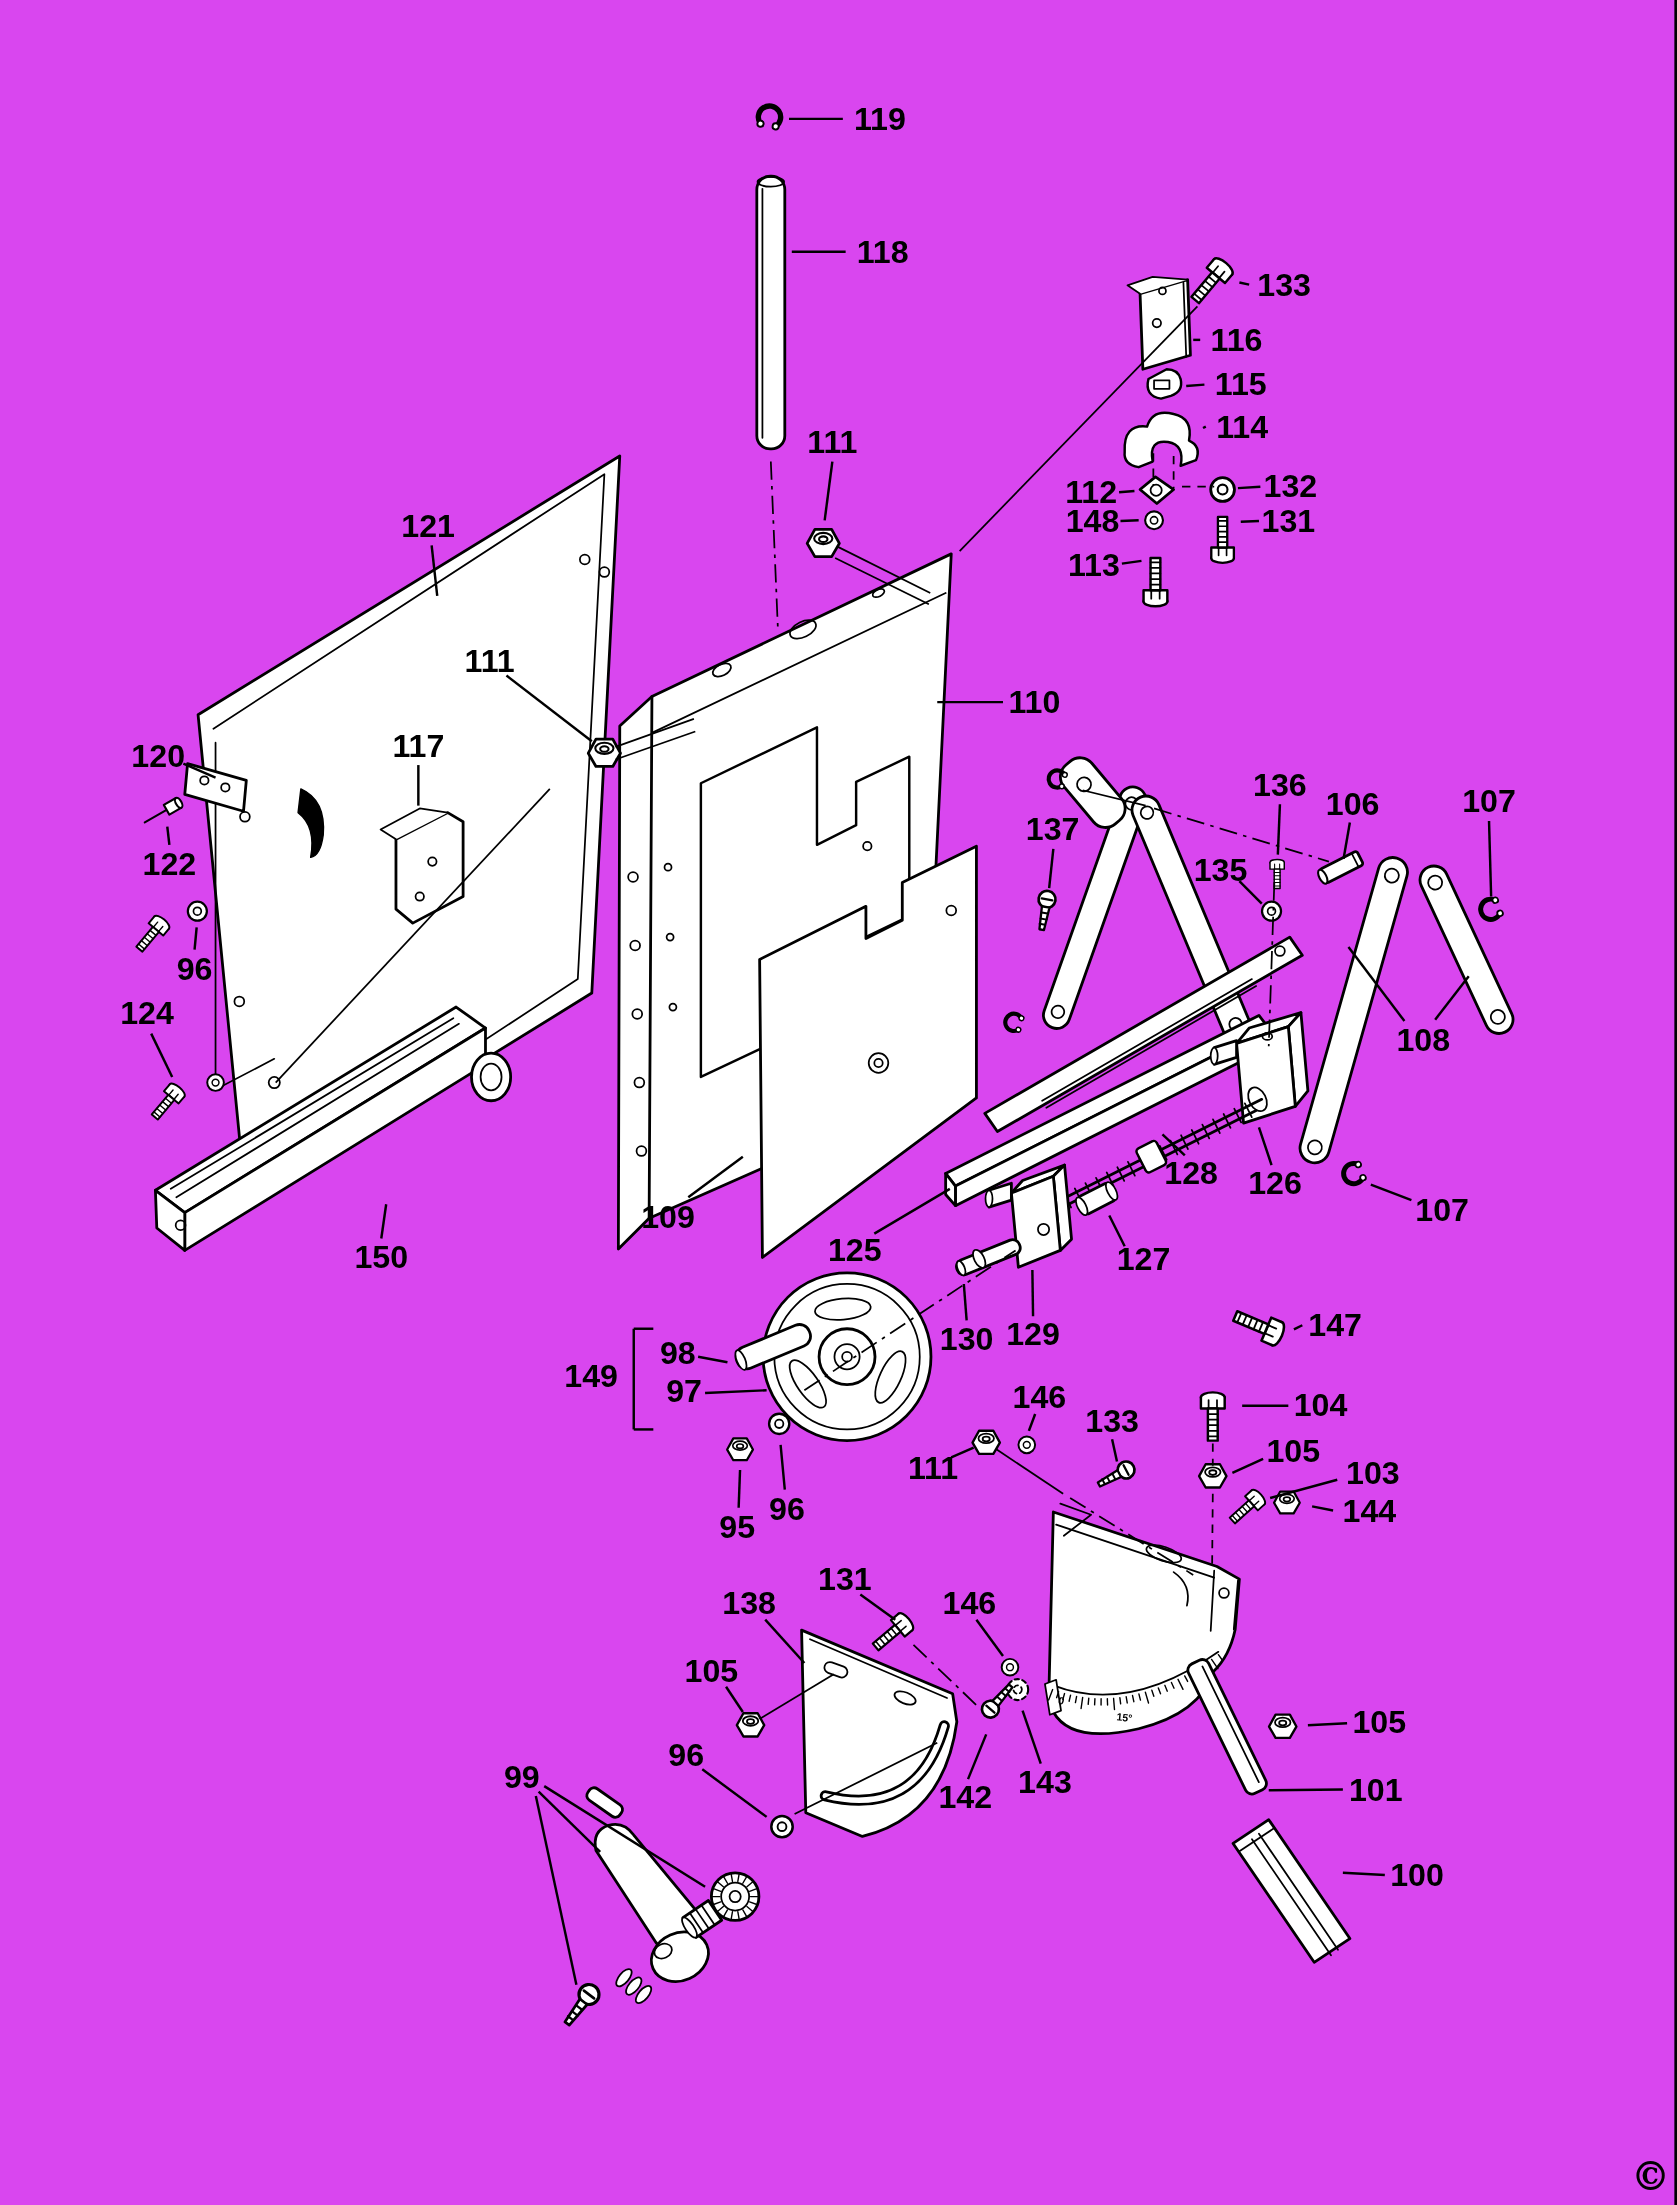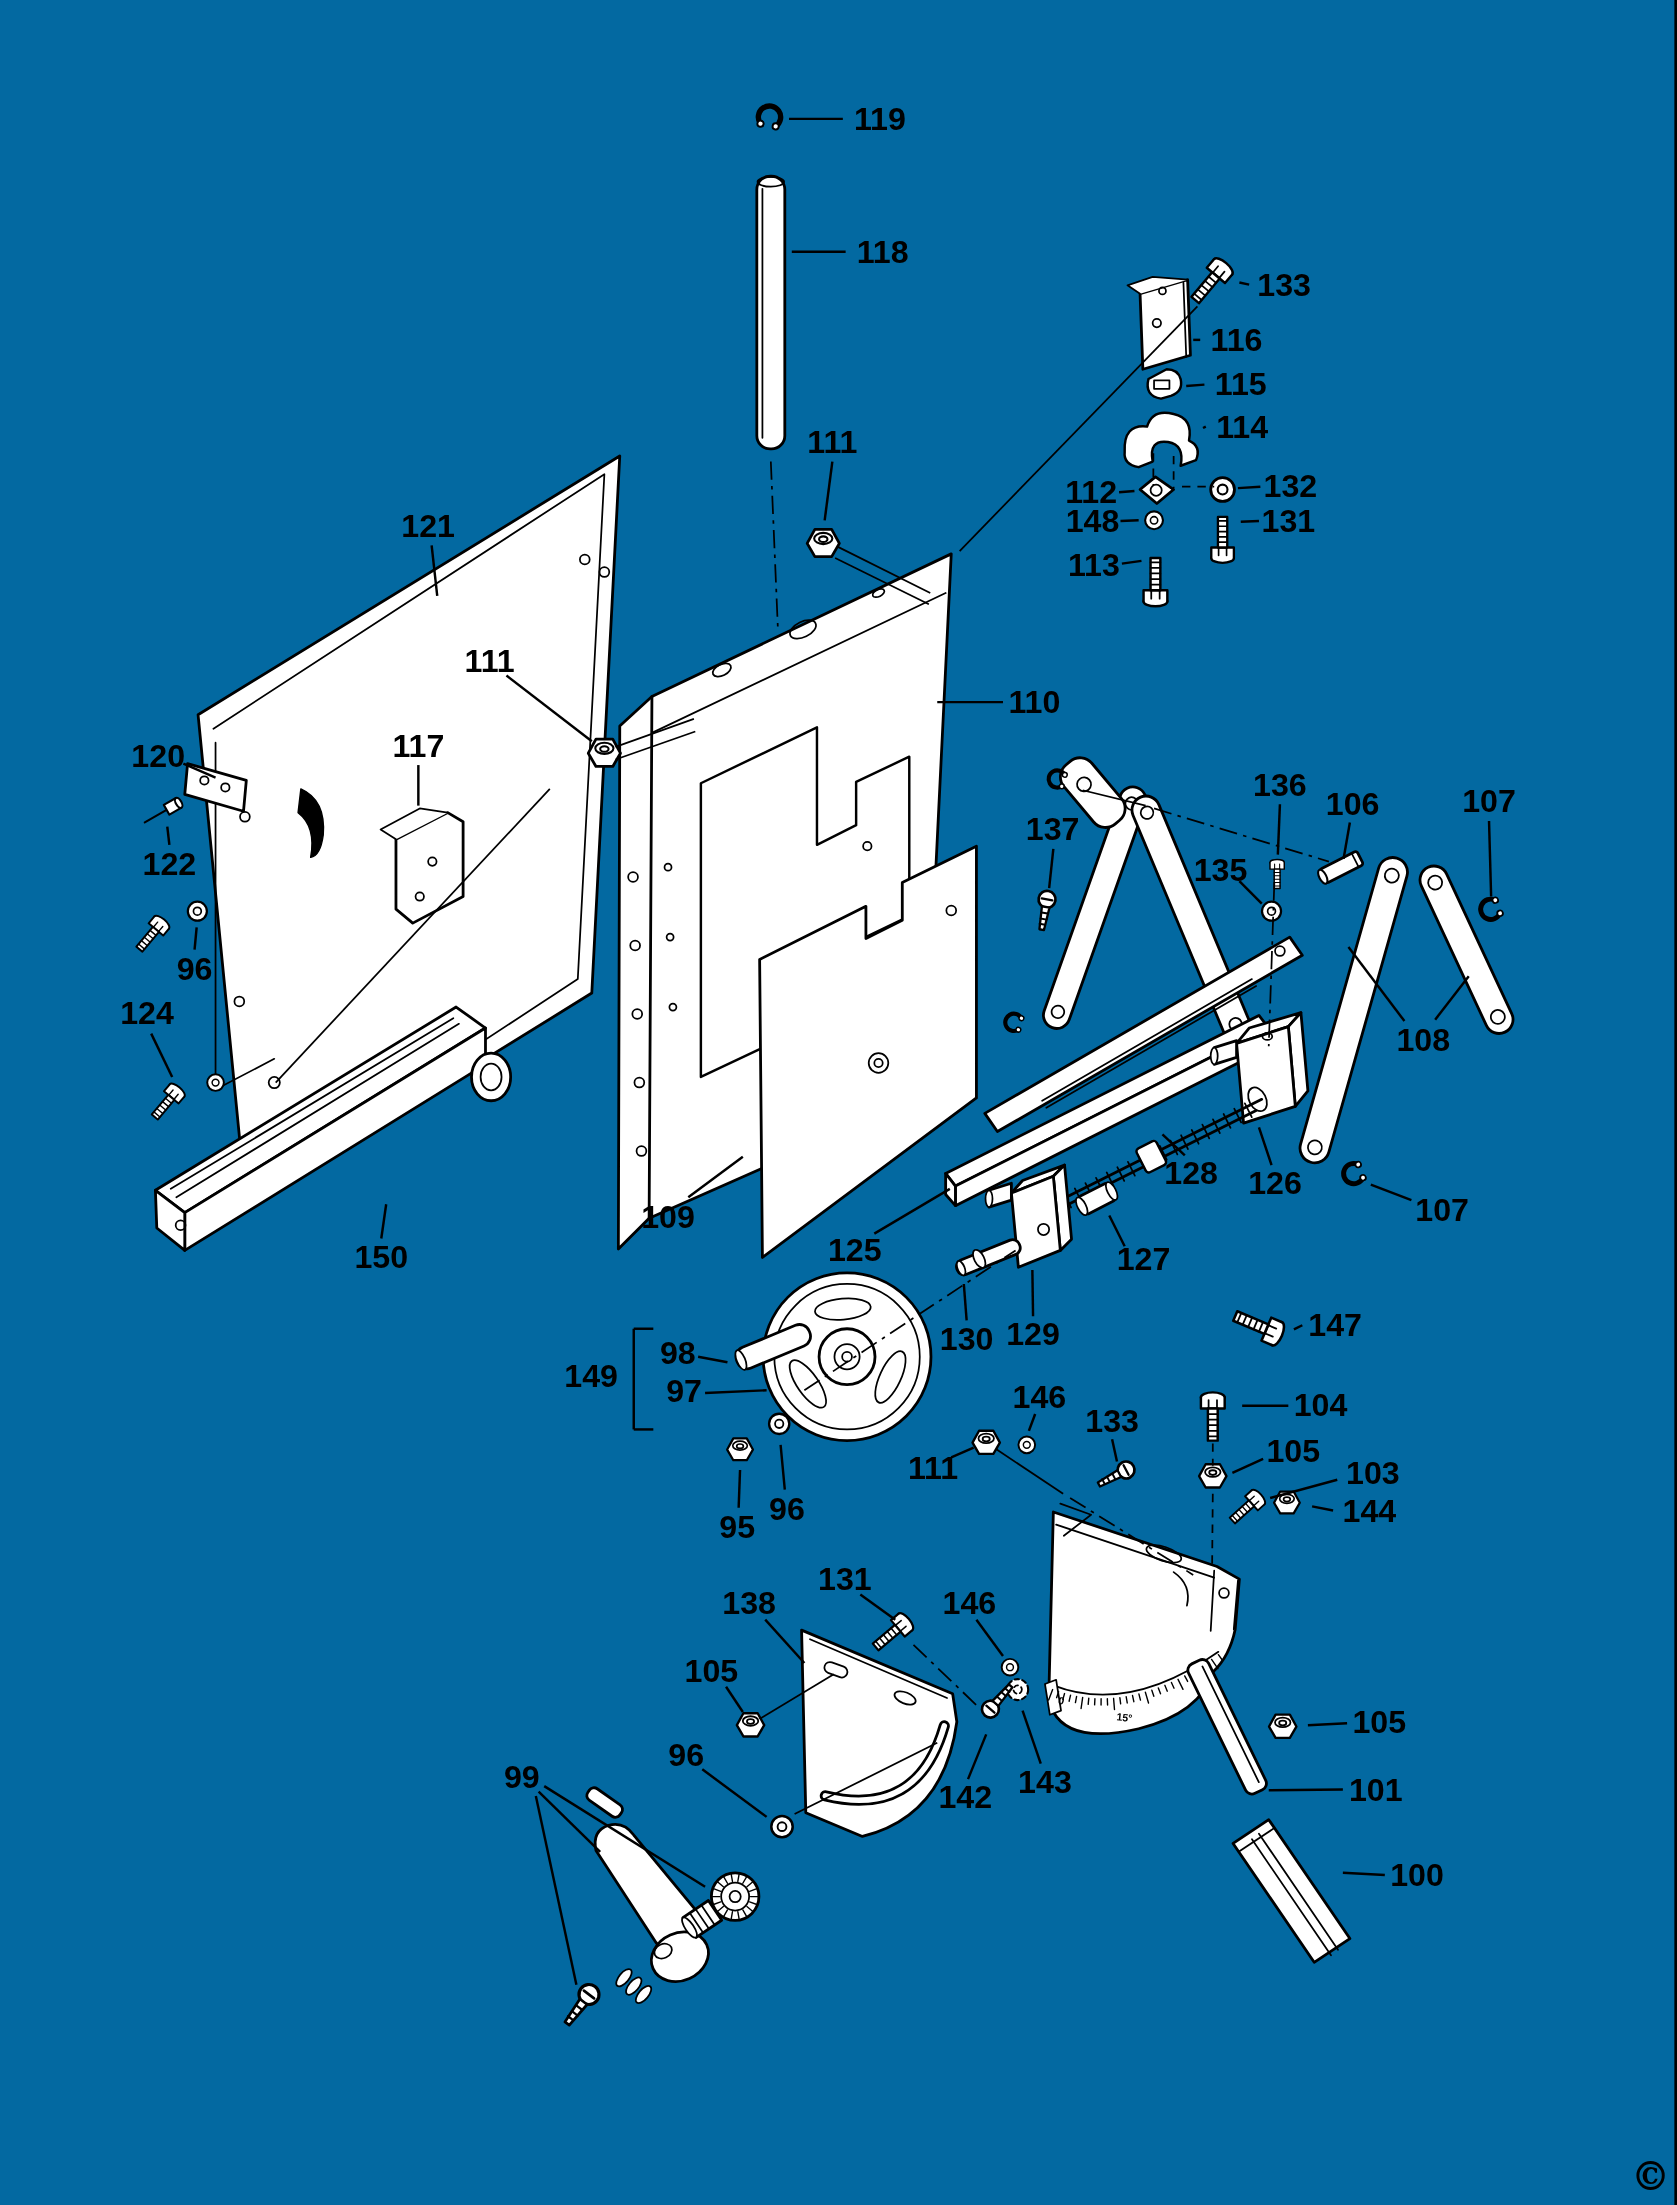--- a/index.html
+++ b/index.html
@@ -1,16 +1,16 @@
 <!DOCTYPE html>
 <html style="font-size:11.2px"><head>
 <meta charset="utf-8">
 <style>
   html,body{margin:0;padding:0;background:#e8e8e8;}
-  #page{position:relative;width:1678px;height:2205px;background:#0369a1;overflow:hidden;}
+  #page{position:relative;width:1678px;height:2205px;background:#d946ef;overflow:hidden;}
   svg{position:absolute;left:0;top:0;}
   .part-label{font:700 46px "Liberation Sans",sans-serif;fill:#000;}
   .scale-label{font:700 15px "Liberation Sans",sans-serif;fill:#000;}
   .copyright{font:700 56px "DejaVu Serif",serif;fill:#000;}
   .leader{stroke:#000;stroke-width:3.5;fill:none;}
   .thin{stroke-width:2.5 !important;}
   .dashdot{stroke-dasharray:26 9 5 9;}
   .dashed{stroke-dasharray:12 10;}
 </style>
 </head>

